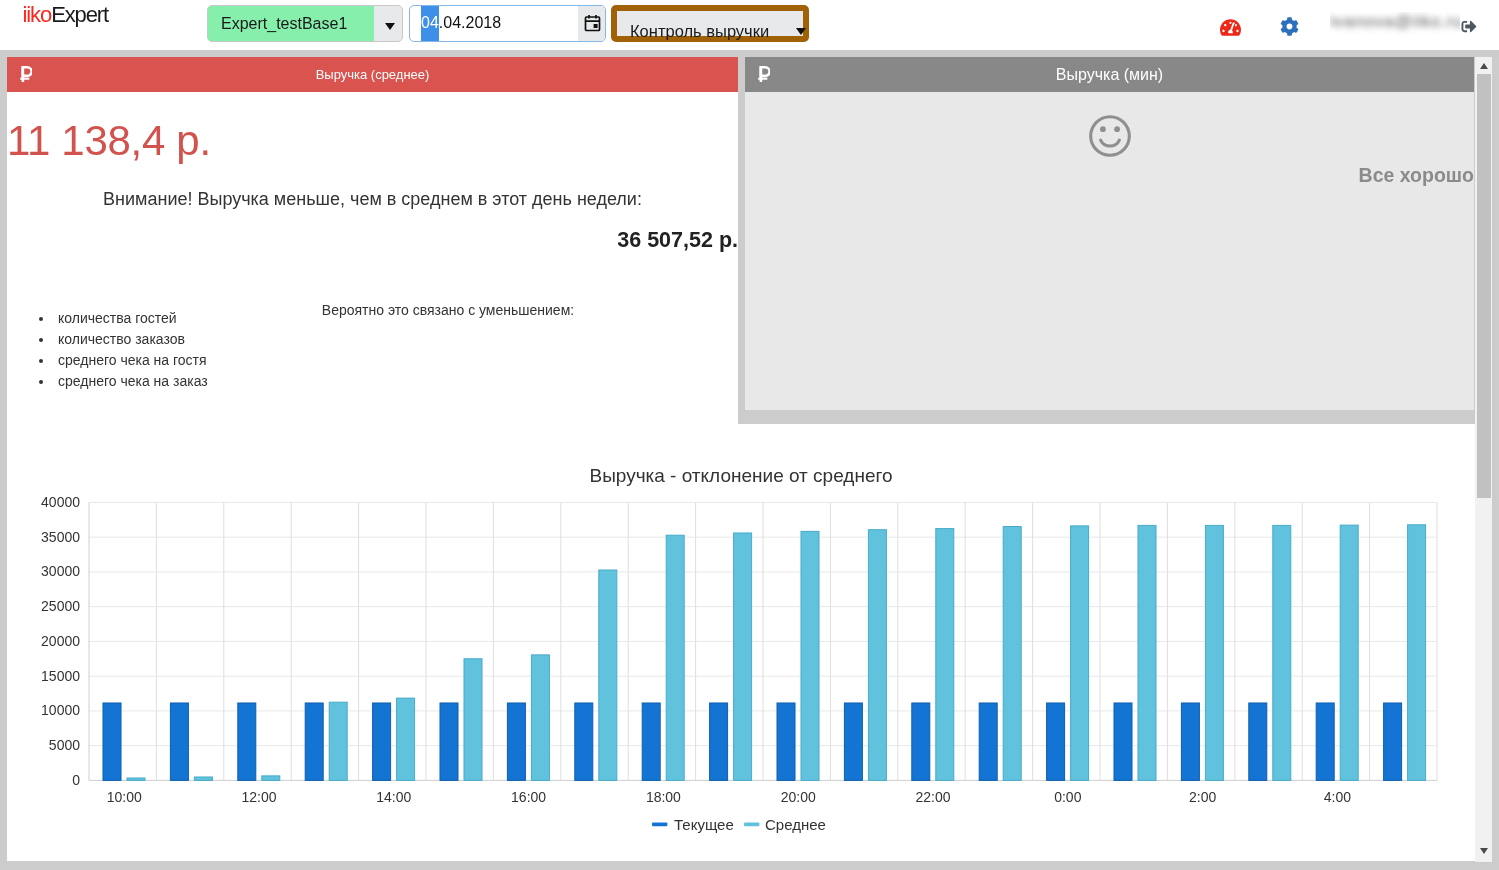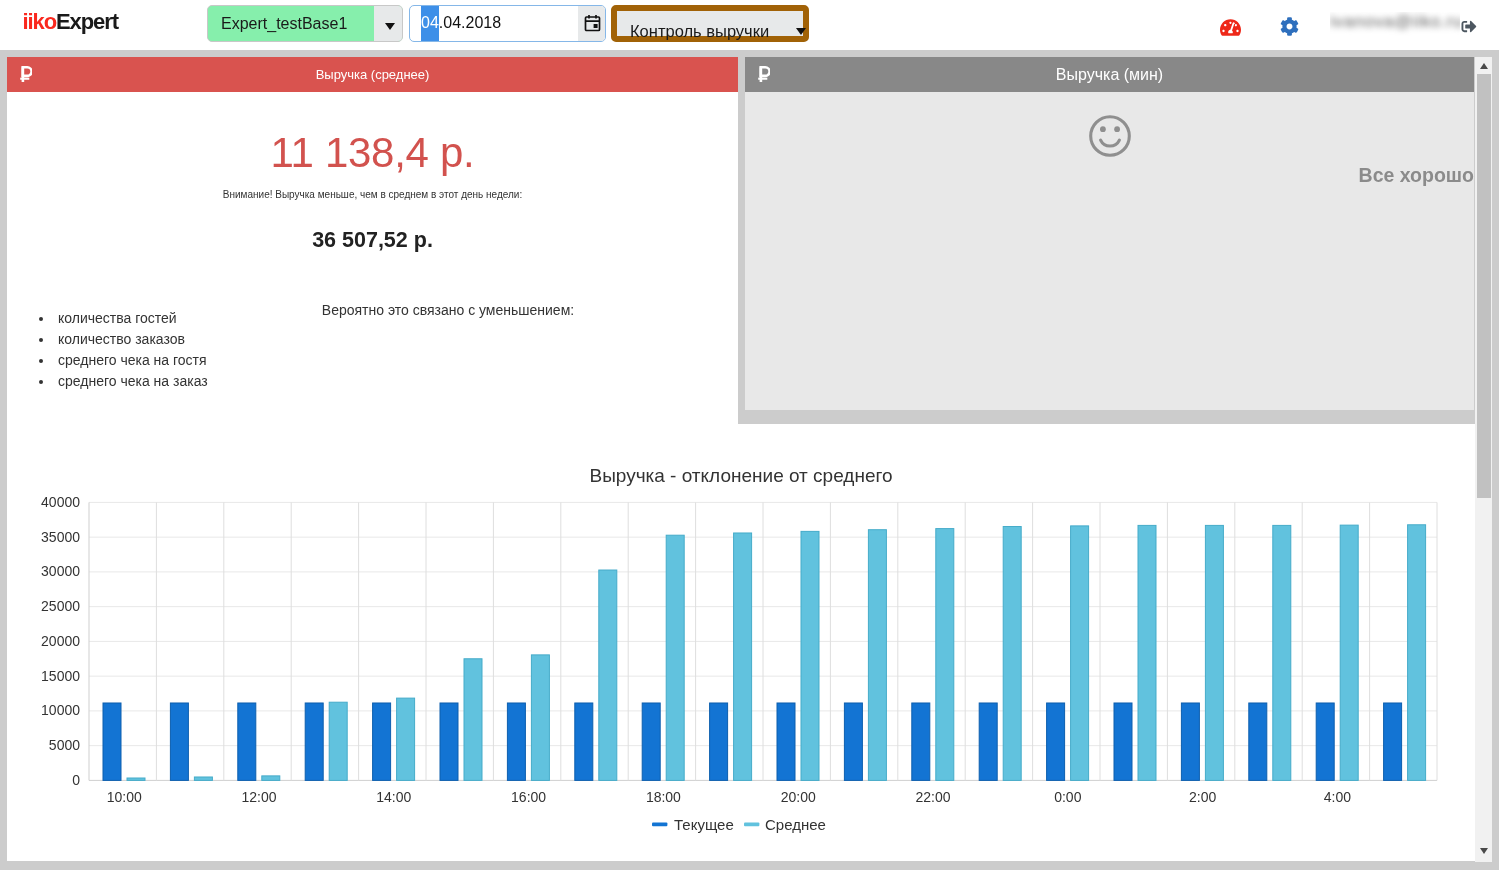--- a/index.html
+++ b/index.html
@@ -5,21 +5,21 @@
   * { margin:0; padding:0; box-sizing:border-box; }
   html,body { width:1499px; height:870px; overflow:hidden; }
   body { font-family:"Liberation Sans", sans-serif; background:#ccc; position:relative; }
   .abs { position:absolute; }
 </style>
 </head>
 <body>
 
 <div class="abs" style="left:0;top:0;width:1499px;height:50px;background:#fff;"></div>
 
-<div class="abs" style="left:22.5px;top:9px;font-size:22px;font-weight:700;letter-spacing:-1.1px;">
+<div class="abs" style="left:22.5px;top:2px;font-size:22px;font-weight:400;letter-spacing:-1.1px;">
   <span style="color:#fa281e;">iiko</span><span style="color:#1a1a1a;">Expert</span>
 </div>
 
 <div class="abs" style="left:207px;top:5px;width:196px;height:37px;background:#86efac;border:1px solid #c8c8c8;border-radius:5px;overflow:hidden;">
   <span class="abs" style="left:13px;top:8.5px;font-size:16px;color:#1a1a1a;">Expert_testBase1</span>
   <div class="abs" style="left:166px;top:0;width:29px;height:35px;background:#e7e9ea;"></div>
   <svg class="abs" style="left:177px;top:17px;" width="10" height="7" viewBox="0 0 10 7">
       <path d="M0 0 h10 l-5 7 Z" fill="#111"></path>
     </svg>
 </div>
@@ -61,23 +61,23 @@
 
 <div class="abs" style="left:7px;top:57px;width:731px;height:367px;background:#fff;">
   <div class="abs" style="left:0;top:0;width:731px;height:35px;background:#d9534f;">
     <svg class="abs" style="left:12.5px;top:9px;" width="12" height="16" viewBox="0 0 12 16">
       <path d="M2.7 1.3 h4.6 a4.3 4.3 0 0 1 0 8.6 H2.7 Z" fill="none" stroke="#fff" stroke-width="2.6"></path>
       <line x1="2.9" y1="1.3" x2="2.9" y2="16" stroke="#fff" stroke-width="2.6"></line>
       <line x1="0.2" y1="12.7" x2="9.3" y2="12.7" stroke="#fff" stroke-width="2.1"></line>
     </svg>
     <div style="width:100%;text-align:center;line-height:35px;color:#fff;font-size:13px;">Выручка (среднее)</div>
   </div>
-  <div class="abs" style="left:0;top:60px;width:731px;text-align:center;font-size:42px;color:#d2524e;letter-spacing:-0.3px;margin-top:12px;">11&nbsp;138,4 р.</div>
-  <div class="abs" style="left:0;top:132px;width:731px;text-align:center;font-size:10px;color:#333;">Внимание! Выручка меньше, чем в среднем в этот день недели:</div>
-  <div class="abs" style="left:0;top:171px;width:731px;text-align:center;font-size:21.5px;font-weight:700;color:#222;">36&nbsp;507,52 р.</div>
+  <div class="abs" style="left:0;top:60px;width:731px;font-size:42px;color:#d2524e;letter-spacing:-0.3px;">11&nbsp;138,4 р.</div>
+  <div class="abs" style="left:0;top:132px;width:731px;text-align:center;font-size:18px;color:#333;">Внимание! Выручка меньше, чем в среднем в этот день недели:</div>
+  <div class="abs" style="left:0;top:171px;width:731px;text-align:right;font-size:21.5px;font-weight:700;color:#222;">36&nbsp;507,52 р.</div>
   <div class="abs" style="left:0;top:215.5px;width:882px;text-align:center;font-size:14px;color:#333;margin-top:29px;">Вероятно это связано с уменьшением:</div>
   <div class="abs" style="left:0;top:251px;width:731px;font-size:14px;color:#333;">
     <ul style="list-style-position:inside;text-align:left;list-style-type:disc;line-height:21px;padding-left:32px;">
       <li>количества гостей</li>
       <li>количество заказов</li>
       <li>среднего чека на гостя</li>
       <li>среднего чека на заказ</li>
     </ul>
   </div>
 </div>

